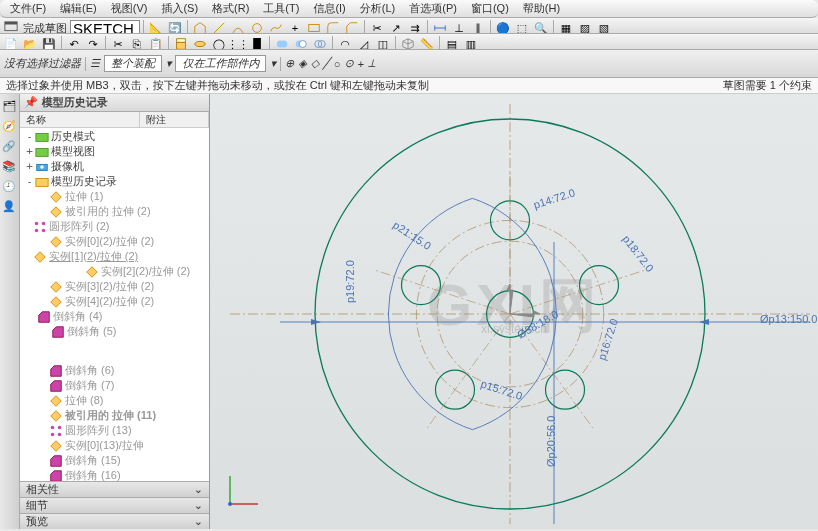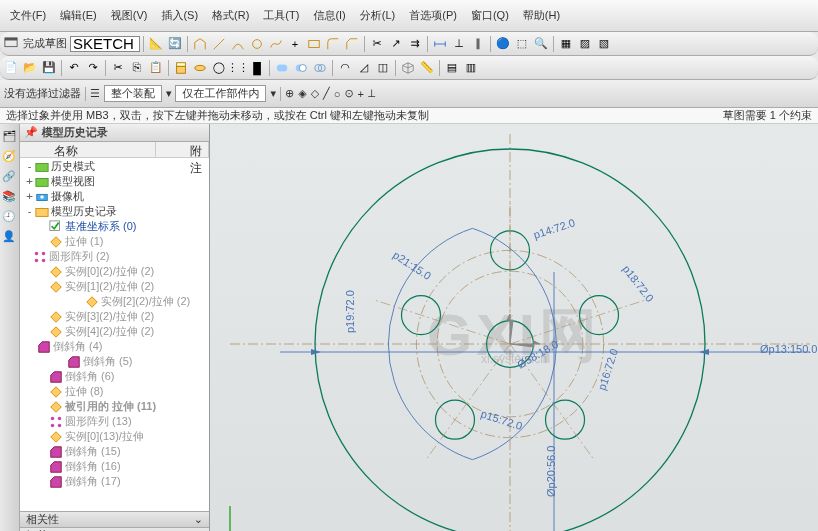--- a/index.html
+++ b/index.html
@@ -1,31 +1,31 @@
 <!DOCTYPE html>
 <html><head>
 <meta charset="utf-8">
 <style>
 * { margin: 0; padding: 0; box-sizing: border-box; font-family: "Microsoft YaHei", SimSun, sans-serif; font-size: 11px; }
 body { width: 818px; height: 531px; background: #e8e8e8; overflow: hidden; position: relative; }
-.menubar { height: 32px; background: linear-gradient(#fafafa,#e0e0e0); display: flex; align-items: center; padding: 0 4px; gap: 2px; border-bottom: 1px solid #aaa; }
+.menubar { height: 18px; background: linear-gradient(#fafafa,#e0e0e0); display: flex; align-items: center; padding: 0 4px; gap: 2px; border-bottom: 1px solid #aaa; border-radius: 6px; }
 .menubar span { padding: 1px 6px; cursor: default; color: #333; }
-.toolbar { background: linear-gradient(#f5f5f5,#dedede); border-bottom: 1px solid #aaa; display: flex; align-items: center; padding: 1px 2px; gap: 1px; flex-wrap: wrap; height: 24px; overflow: hidden; border-radius: 9px; }
+.toolbar { background: linear-gradient(#f5f5f5,#dedede); border-bottom: 1px solid #aaa; display: flex; align-items: center; padding: 1px 2px; gap: 1px; flex-wrap: wrap; height: 16px; overflow: hidden; }
 .toolbar .ico { width: 18px; height: 18px; display: inline-flex; align-items: center; justify-content: center; border: 1px solid transparent; border-radius: 2px; }
 .toolbar .sep { width: 1px; height: 16px; background: #aaa; margin: 0 2px; }
 .toolbar input.combo { height: 16px; width: 70px; font-size: 15px; border: 1px solid #888; background: #fff; padding: 0 2px; }
-.filterbar { height: 28px; background: linear-gradient(#f0f0f0,#d8d8d8); border-bottom: 1px solid #aaa; display: flex; align-items: center; padding: 12px 4px; gap: 4px; color: #333; }
+.filterbar { height: 28px; background: linear-gradient(#f0f0f0,#d8d8d8); border-bottom: 1px solid #aaa; display: flex; align-items: center; padding: 12px 4px; gap: 4px; color: #333; font-style: italic; }
 .hintbar { height: 16px; background: #f8f8f8; border-bottom: 1px solid #ccc; display: flex; justify-content: space-between; padding: 0 6px; align-items: flex-start; color: #333; font-size: 10px; }
 .workspace { display: flex; height: calc(531px - 18px - 22px - 22px - 18px - 16px); }
 .leftrail { width: 20px; background: linear-gradient(90deg,#e8e8e8,#d0d0d0); border-right: 1px solid #aaa; display: flex; flex-direction: column; align-items: center; padding-top: 4px; gap: 4px; }
 .leftrail .tab { width: 16px; height: 16px; display: flex; align-items: center; justify-content: center; }
 .panel { width: 190px; background: #fff; border-right: 1px solid #999; display: flex; flex-direction: column; }
 .panel-title { height: 18px; background: linear-gradient(#f0f0f0,#d8d8d8); border-bottom: 1px solid #aaa; display: flex; align-items: center; padding: 0 4px; gap: 4px; font-weight: bold; color: #444; }
 .panel-header { height: 16px; background: #f0f0f0; border-bottom: 1px solid #ccc; display: flex; }
-.panel-header .col { padding: 1px 6px; border-right: 1px solid #ccc; color: #333; font-size: 12px; margin-left: 28px; }
+.panel-header .col { padding: 1px 6px; border-right: 1px solid #ccc; color: #333; font-size: 10px; }
 .tree { flex: 1; overflow-y: auto; overflow-x: hidden; padding: 1px 0; }
 .tree-row { display: flex; align-items: center; height: 15px; padding-left: 2px; white-space: nowrap; color: #444; font-size: 10px; }
 .tree-row .tw { width: 11px; text-align: center; color: #666; font-family: monospace; }
 .tree-row .ic { width: 14px; height: 14px; display: inline-flex; align-items: center; justify-content: center; margin-right: 2px; }
 .tree-row.dim { color: #999; }
 .tree-row.blue { color: #2255aa; }
 .panel-accordion { height: 16px; background: linear-gradient(#e8e8e8,#d0d0d0); border-top: 1px solid #aaa; display: flex; align-items: center; justify-content: space-between; padding: 0 6px; color: #333; font-size: 10px; }
 .canvas { flex: 1; background: linear-gradient(#e6e9ea,#dcdfe0); position: relative; overflow: hidden; }
 .canvas svg { position: absolute; top: 0; left: 0; }
 .watermark { position: absolute; top: 50%; left: 50%; transform: translate(-50%,-58%); font-size: 58px; color: rgba(180,180,180,0.5); font-weight: bold; font-family: Arial, sans-serif; letter-spacing: 4px; pointer-events: none; }
@@ -266,38 +266,37 @@
         </div>
         <div class="tree-row " style="padding-left: 4px;">
           <span class="tw">-</span>
           <span class="ic">
             <svg class="sico" viewBox="0 0 16 16">
               <rect x="1" y="4" width="14" height="9" fill="#fc6" stroke="#c80"></rect>
             </svg>
           </span>
           <span>模型历史记录</span>
         </div>
-        <div class="tree-row blue" style="padding-left: 18px;">
-          <span class="tw"></span>
-          <span class="ic">
-            <svg class="sico" viewBox="0 0 16 16">
-              <rect x="1" y="1" width="11" height="11" fill="#fff" stroke="#888"></rect>
-              <path d="M3 7 L6 10 L11 3" fill="none" stroke="#2a2" stroke-width="2"></path>
-            </svg>
-          </span>
-          <span>基准坐标系 (0)</span>
-        </div>
         <div class="tree-row dim" style="padding-left: 18px;">
           <span class="tw"></span>
           <span class="ic">
             <svg class="sico" viewBox="0 0 16 16">
               <path d="M8 2 L14 8 L8 14 L2 8 Z" fill="#fc6" stroke="#c80"></path>
             </svg>
           </span>
           <span>拉伸 (1)</span>
+        </div>
+        <div class="tree-row dim" style="padding-left: 18px;">
+          <span class="tw"></span>
+          <span class="ic">
+            <svg class="sico" viewBox="0 0 16 16">
+              <path d="M8 2 L14 8 L8 14 L2 8 Z" fill="#fc6" stroke="#c80"></path>
+            </svg>
+          </span>
+          <span>被引用的 拉伸 (2)</span>
         </div>
         <div class="tree-row dim" style="">
           <span class="tw"></span>
           <span class="ic">
             <svg class="sico" viewBox="0 0 16 16">
               <circle cx="4" cy="4" r="2" fill="#c4a"></circle>
               <circle cx="12" cy="4" r="2" fill="#c4a"></circle>
               <circle cx="4" cy="12" r="2" fill="#c4a"></circle>
               <circle cx="12" cy="12" r="2" fill="#c4a"></circle>
             </svg>
@@ -306,21 +305,21 @@
         </div>
         <div class="tree-row dim" style="padding-left: 18px;">
           <span class="tw"></span>
           <span class="ic">
             <svg class="sico" viewBox="0 0 16 16">
               <path d="M8 2 L14 8 L8 14 L2 8 Z" fill="#fc6" stroke="#c80"></path>
             </svg>
           </span>
           <span>实例[0](2)/拉伸 (2)</span>
         </div>
-        <div class="tree-row dim" style="padding-left: 18px;">
+        <div class="tree-row dim" style="padding-left: 2px; text-decoration: underline;">
           <span class="tw"></span>
           <span class="ic">
             <svg class="sico" viewBox="0 0 16 16">
               <path d="M8 2 L14 8 L8 14 L2 8 Z" fill="#fc6" stroke="#c80"></path>
             </svg>
           </span>
           <span>实例[1](2)/拉伸 (2)</span>
         </div>
         <div class="tree-row dim" style="padding-left: 18px; margin-left: 36px;">
           <span class="tw"></span>
@@ -351,37 +350,46 @@
         </div>
         <div class="tree-row dim" style="padding-left: 6px;">
           <span class="tw"></span>
           <span class="ic">
             <svg class="sico" viewBox="0 0 16 16">
               <path d="M2 14 L2 6 L6 2 L14 2 L14 14 Z" fill="#c4a" stroke="#814"></path>
             </svg>
           </span>
           <span>倒斜角 (4)</span>
         </div>
-        <div class="tree-row dim" style="padding-left: 20px; margin-left: 16px;">
+        <div class="tree-row dim" style="padding-left: 20px;">
           <span class="tw"></span>
           <span class="ic">
             <svg class="sico" viewBox="0 0 16 16">
               <path d="M2 14 L2 6 L6 2 L14 2 L14 14 Z" fill="#c4a" stroke="#814"></path>
             </svg>
           </span>
           <span>倒斜角 (5)</span>
         </div>
-        <div class="tree-row dim" style="padding-left: 18px;">
+        <div class="tree-row dim" style="padding-left: 18px; margin-top: 24px;">
           <span class="tw"></span>
           <span class="ic">
             <svg class="sico" viewBox="0 0 16 16">
               <path d="M2 14 L2 6 L6 2 L14 2 L14 14 Z" fill="#c4a" stroke="#814"></path>
             </svg>
           </span>
           <span>倒斜角 (6)</span>
+        </div>
+        <div class="tree-row dim" style="padding-left: 18px;">
+          <span class="tw"></span>
+          <span class="ic">
+            <svg class="sico" viewBox="0 0 16 16">
+              <path d="M2 14 L2 6 L6 2 L14 2 L14 14 Z" fill="#c4a" stroke="#814"></path>
+            </svg>
+          </span>
+          <span>倒斜角 (7)</span>
         </div>
         <div class="tree-row dim" style="padding-left: 18px;">
           <span class="tw"></span>
           <span class="ic">
             <svg class="sico" viewBox="0 0 16 16">
               <path d="M8 2 L14 8 L8 14 L2 8 Z" fill="#fc6" stroke="#c80"></path>
             </svg>
           </span>
           <span>拉伸 (8)</span>
         </div>

